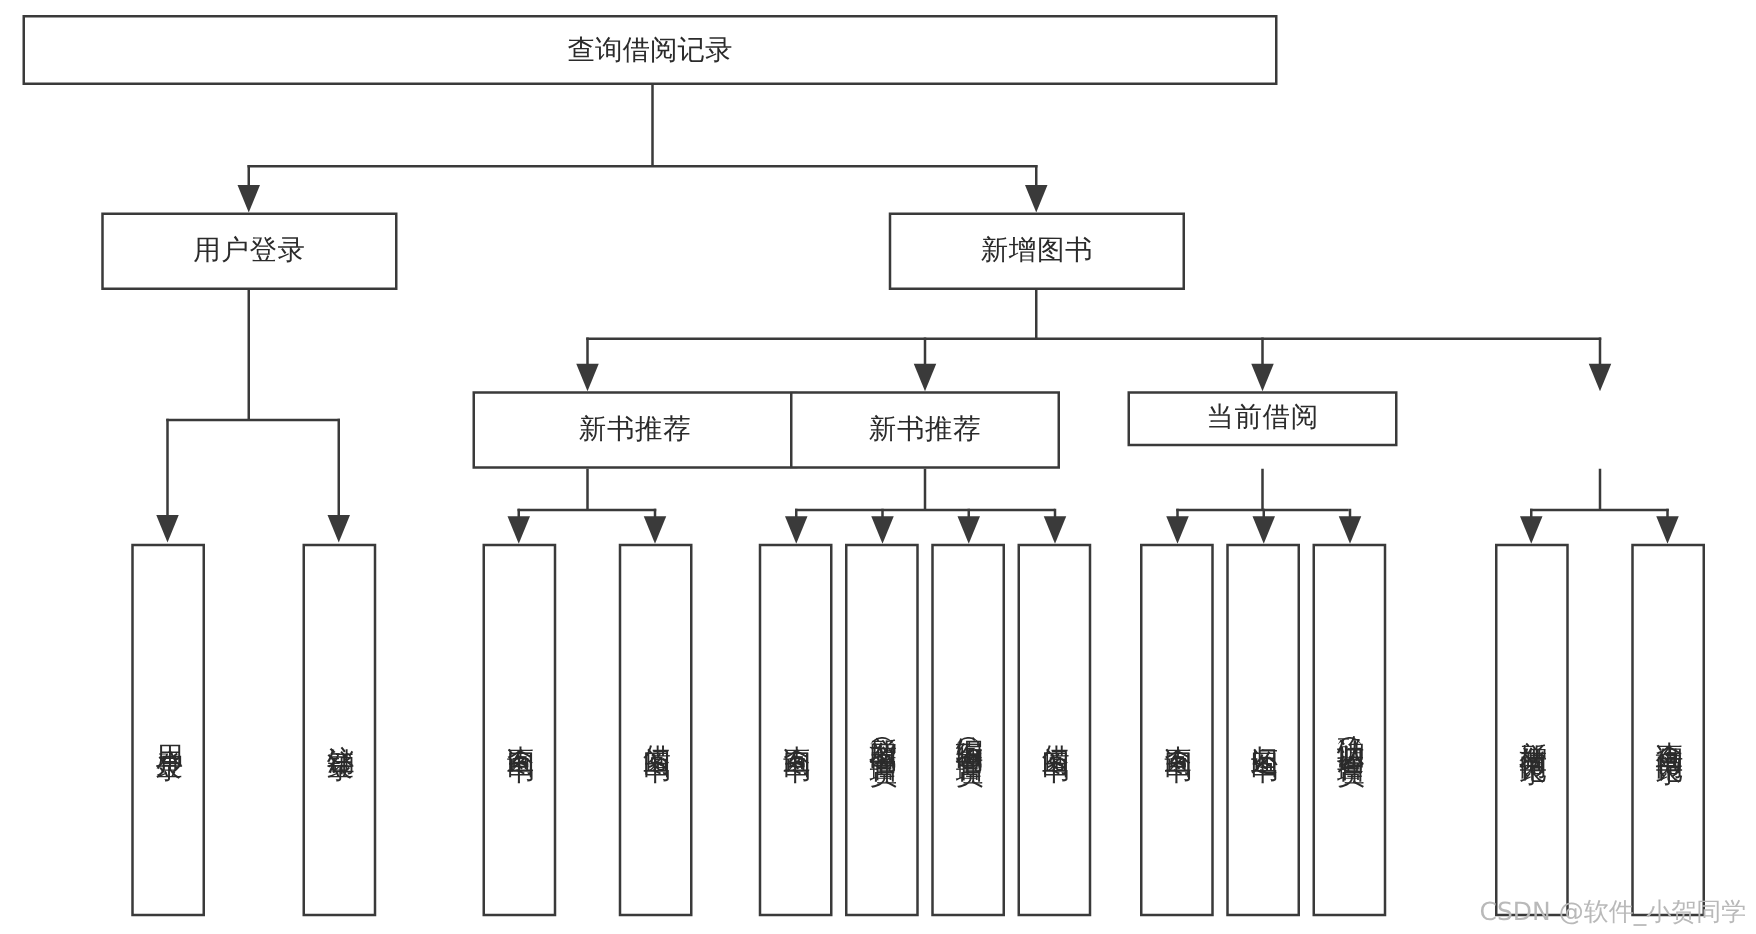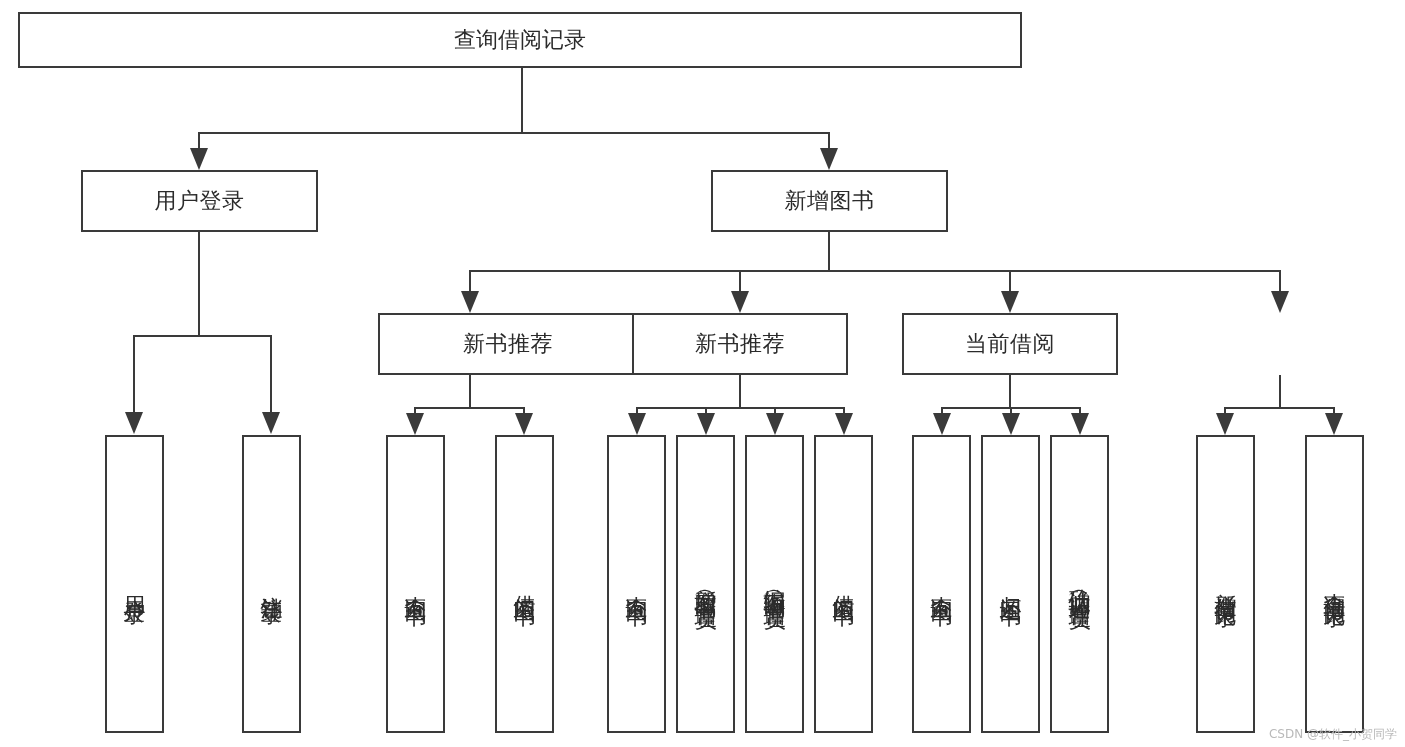--- a/index.html
+++ b/index.html
@@ -63,21 +63,21 @@
     height: 0;
     border-left: 9px solid transparent;
     border-right: 9px solid transparent;
     border-top: 22px solid #3a3a3a;
   }
   
   #watermark {
     position: absolute;
     right: 8px;
     bottom: 4px;
-    font-size: 12px;
+    font-size: 20px;
     color: #b9b9b9;
     white-space: nowrap;
     font-family: "DejaVu Sans", "Liberation Sans", sans-serif;
   }
 </style>
 </head>
 <body>
 
 <div id="canvas">
 
@@ -125,21 +125,21 @@
   <div class="arrow" style="left:1001px; top:291px;"></div>
   <div class="line vline" style="left:1279px; top:270px; height:22px;"></div>
   <div class="arrow" style="left:1271px; top:291px;"></div>
 
   <div class="node h" style="left:378px; top:313px; width:260px; height:62px;justify-content:center;">
     <span>新书推荐</span>
   </div>
   <div class="node h" style="left:632px; top:313px; width:216px; height:62px;">
     <span>新书推荐</span>
   </div>
-  <div class="node h" style="left:902px; top:313px; width:216px; height:62px;">
+  <div class="node h" style="left:902px; top:313px; width:216px; height:44px;">
     <span>当前借阅</span>
   </div>
 
   <div class="line vline" style="left:469px; top:375px; height:33px;"></div>
   <div class="line hline" style="left:414px; top:407px; width:111px;"></div>
   <div class="line vline" style="left:414px; top:407px; height:7px;"></div>
   <div class="arrow" style="left:406px; top:413px;"></div>
   <div class="line vline" style="left:523px; top:407px; height:7px;"></div>
   <div class="arrow" style="left:515px; top:413px;"></div>
 

